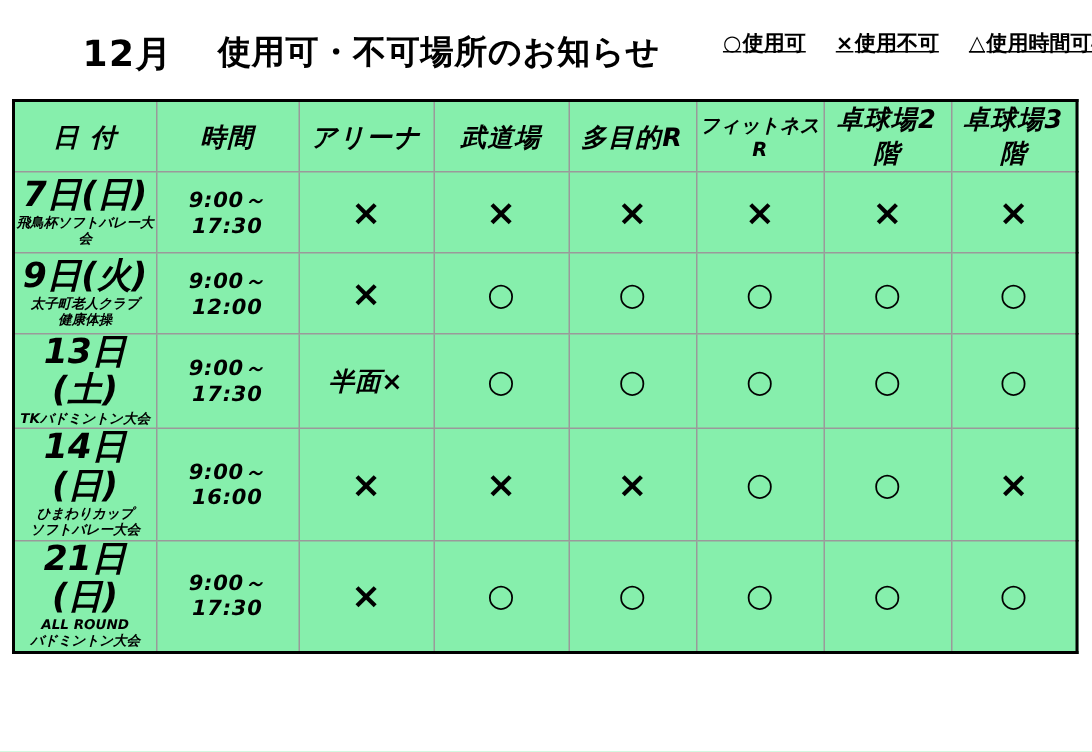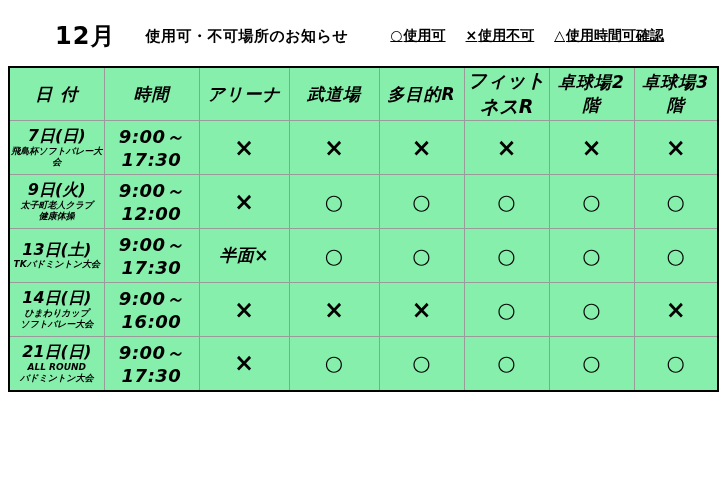--- a/index.html
+++ b/index.html
@@ -7,49 +7,49 @@
   body {
     width: 728px; height: 501px;
     background: #ffffff; color: #000;
     font-family: "DejaVu Sans", "Liberation Sans", sans-serif;
     overflow: hidden;
   }
   .sheet { position: relative; width: 728px; height: 501px; background:#fff; }
 
   .titlebar {
     position: absolute; left: 0; top: 20px; width: 728px;
-    display: flex; align-items: center;
+    display: flex; align-items: flex-start;
     padding-left: 55px; white-space: nowrap;
   }
   .title-month { font-size: 24px; font-weight: bold; letter-spacing: 1px; }
-  .title-text  { font-size: 15px; font-weight: bold; margin-left: 30px; letter-spacing: 0.5px; }
+  .title-text  { font-size: 22px; font-weight: bold; margin-left: 30px; letter-spacing: 0.5px; }
   .legend { margin-left: 42px; display: flex; gap: 20px; font-size: 14px; font-weight: bold; align-items: baseline; }
   .legend-item { white-space: nowrap; text-decoration: underline; }
   .legend-symbol { margin-right: 1px; }
 
   table.grid {
     position: absolute; left: 8px; top: 66px;
     width: 711px; border-collapse: collapse; table-layout: fixed;
     border: 2px solid #000;
     background: #86efac;
     font-style: italic;
   }
   .grid th, .grid td {
     border: 1px solid #9a9a9a;
     text-align: center; vertical-align: middle;
     padding: 0; overflow: hidden;
   }
   .grid thead th { height: 42px; font-size: 17px; font-weight: bold; letter-spacing: 1px; }
-  .grid thead th:nth-child(6) { font-size: 19px; letter-spacing: 0; }
+  .grid thead th:nth-child(6) { font-size: 13px; letter-spacing: 0; }
   .grid tbody td { height: 54px; }
 
   .date-cell { line-height: 1.1; }
-  .date-main { font-size: 16px; font-weight: bold; }
+  .date-main { font-size: 23px; font-weight: bold; }
   .date-sub  { font-size: 9px; font-weight: bold; line-height: 1.2; margin-top: 1px; }
-  .time-cell { font-size: 18px; font-weight: bold; letter-spacing: 0.5px; }
+  .time-cell { font-size: 14px; font-weight: bold; letter-spacing: 0.5px; }
 
   .mark-x    { font-size: 24px; font-weight: 900; }
   .mark-o    { font-size: 21px; font-weight: 400; }
   .mark-half { font-size: 17px; font-weight: 900; letter-spacing: 0.5px; }
 </style>
 </head>
 <body>
 
 <div class="sheet">
 

